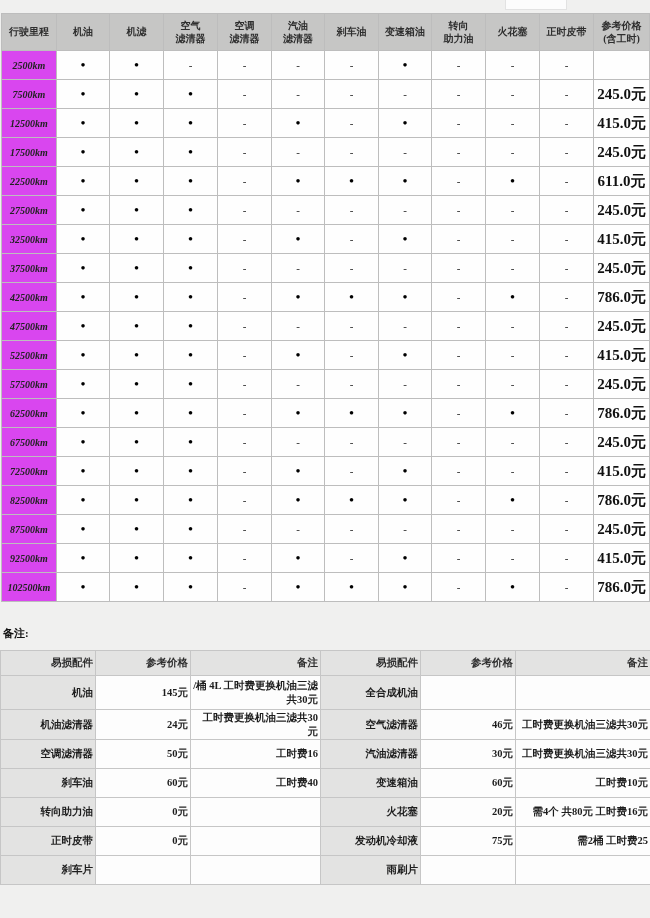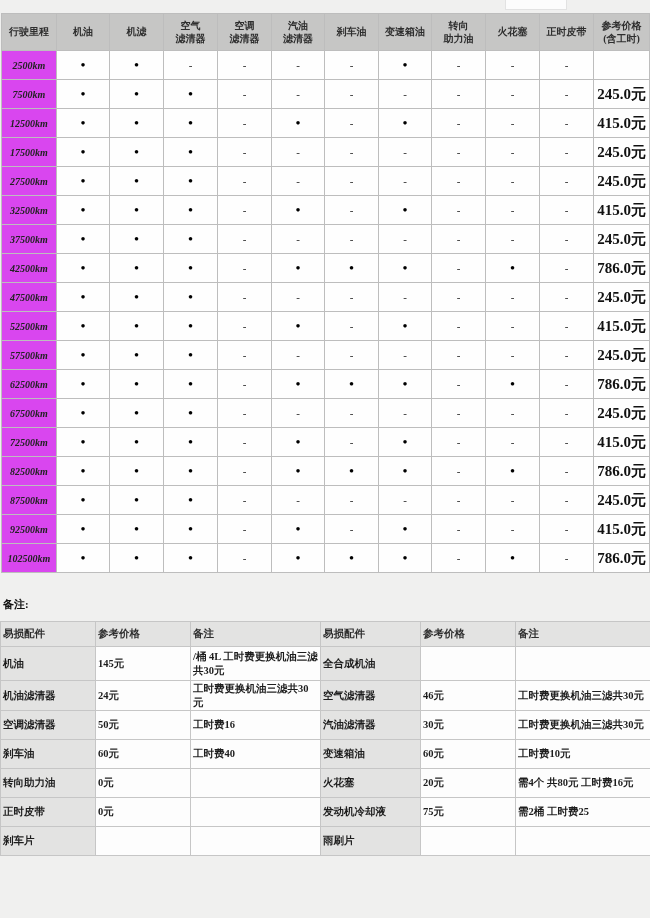--- a/index.html
+++ b/index.html
@@ -52,21 +52,21 @@
     height:15px;
   }
 
   
   .parts-table{
     width:650px;margin-top:9px;
     border:1px solid #c9c9c9;
   }
   .parts-table td,.parts-table th{
     border:1px solid #c6c6c6;
-    text-align:left;vertical-align:middle;
+    text-align:right;vertical-align:middle;
     font-size:10.5px;font-weight:bold;color:#1d1d1d;
     background:#fdfdfd;
     overflow:hidden;
     line-height:1.3;
     padding:1px 2px;
   }
   .parts-table th{
     background:#e3e3e2;height:22px;font-size:10.5px;color:#2e2e2e;
   }
   .parts-table td{height:26px;}
@@ -165,20 +165,34 @@
         <td class="mark dash">-</td>
         <td class="mark dash">-</td>
         <td class="mark dash">-</td>
         <td class="mark dash">-</td>
         <td class="mark dash">-</td>
         <td class="mark dash">-</td>
         <td class="mark dash">-</td>
         <td class="price">245.0元</td>
       </tr>
       <tr>
+        <td class="mile">22500km</td>
+        <td class="mark">•</td>
+        <td class="mark">•</td>
+        <td class="mark">•</td>
+        <td class="mark dash">-</td>
+        <td class="mark">•</td>
+        <td class="mark">•</td>
+        <td class="mark">•</td>
+        <td class="mark dash">-</td>
+        <td class="mark">•</td>
+        <td class="mark dash">-</td>
+        <td class="price">611.0元</td>
+      </tr>
+      <tr>
         <td class="mile">27500km</td>
         <td class="mark">•</td>
         <td class="mark">•</td>
         <td class="mark">•</td>
         <td class="mark dash">-</td>
         <td class="mark dash">-</td>
         <td class="mark dash">-</td>
         <td class="mark dash">-</td>
         <td class="mark dash">-</td>
         <td class="mark dash">-</td>

